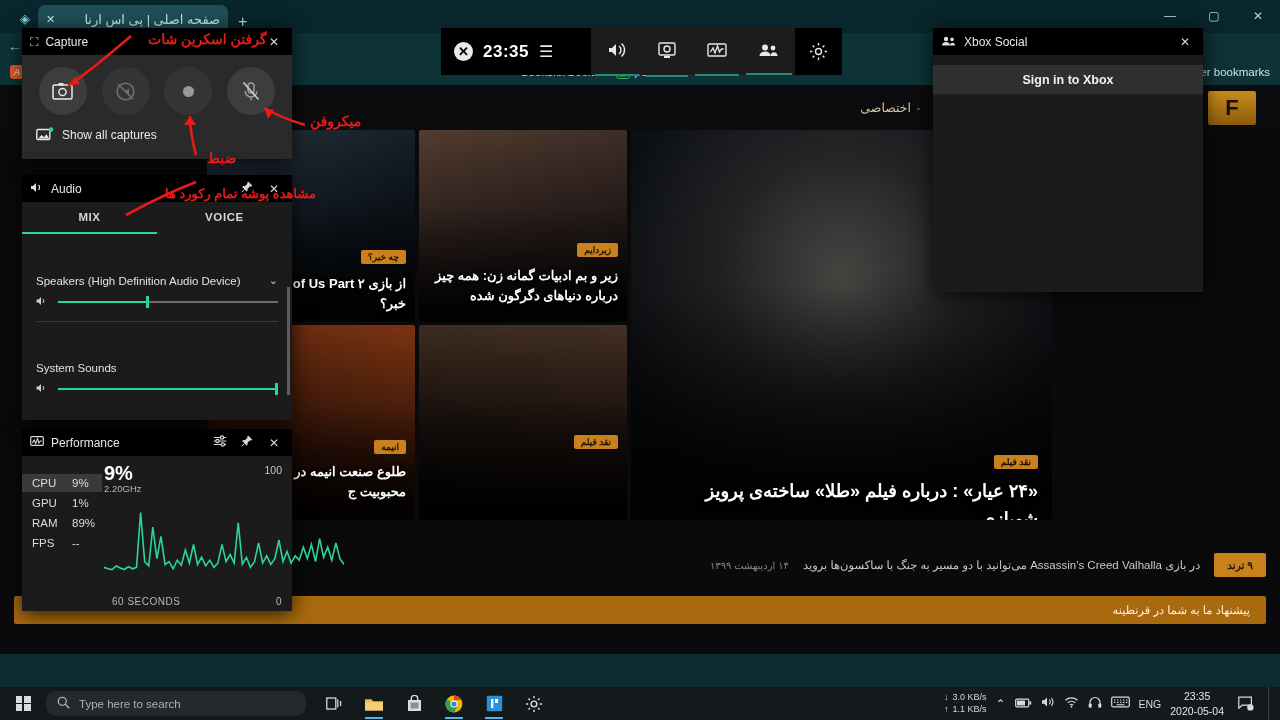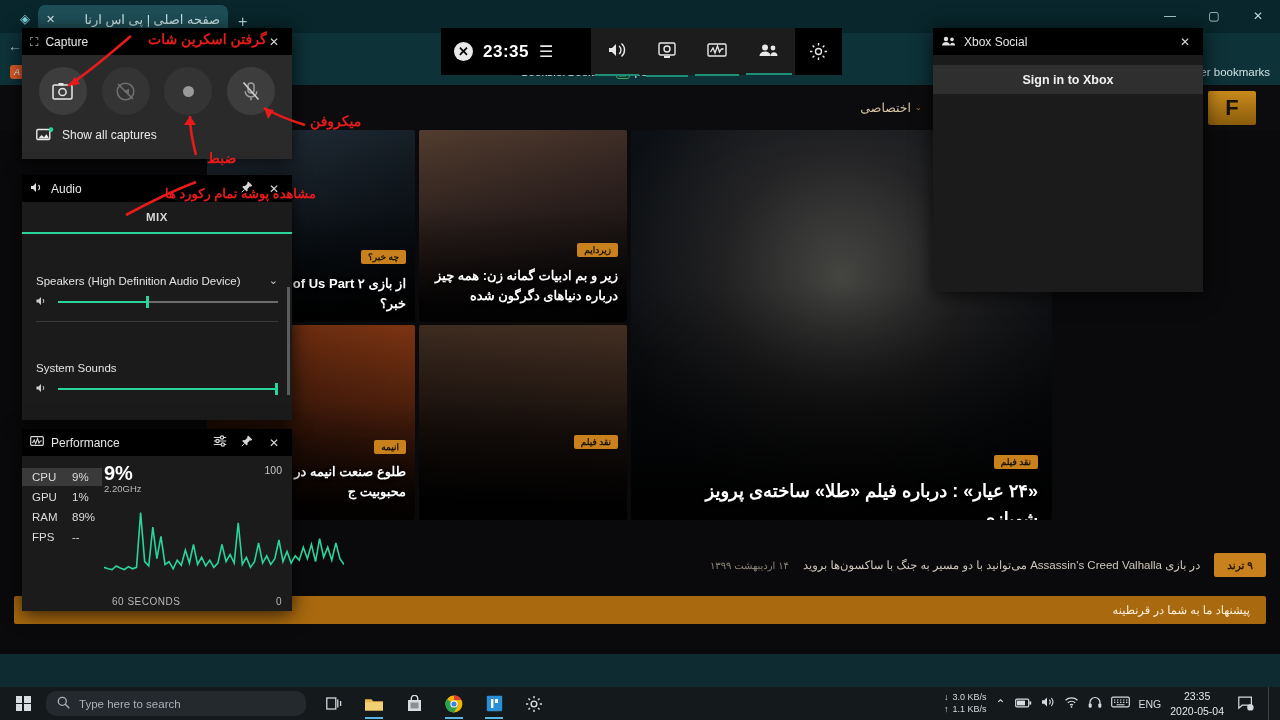--- a/index.html
+++ b/index.html
@@ -148,21 +148,21 @@
   .slider .spk { color: #cfcfcf; font-size: 11px; width: 13px; }
   .track { position: relative; flex: 1; height: 2px; background: #6c6c6c; }
   .track .fill { position: absolute; left: 0; top: 0; height: 2px; background: #2ad59b; }
   .track .knob { position: absolute; top: -5px; width: 3px; height: 12px; background: #2ad59b; }
   .aud-sep { height: 1px; background: #3a3a3a; margin: 13px 14px 0; }
   .aud-scroll { position: absolute; right: 2px; top: 112px; width: 3px; height: 108px; background: #5c5c5c; }
 
   
   #perf { left: 22px; top: 429px; width: 270px; height: 182px; }
   .perf-body { display: flex; height: 155px; }
-  .perf-left { width: 80px; padding-top: 12px; }
+  .perf-left { width: 80px; padding-top: 18px; }
   .perf-stat {
     display: flex; gap: 10px; color: #dcdcdc; font-size: 11.5px;
     padding: 3px 6px 3px 10px; margin: 0 0 2px;
   }
   .perf-stat.sel { background: #3a3a3a; }
   .perf-stat .k { width: 30px; }
   .perf-right { position: relative; flex: 1; padding: 6px 10px 0 2px; }
   .perf-pct { color: #fff; font-size: 20px; font-weight: bold; }
   .perf-max { position: absolute; right: 10px; top: 8px; color: #c4c4c4; font-size: 10.5px; }
   .perf-ghz { color: #b9b9b9; font-size: 9.5px; margin-top: -2px; }
@@ -446,20 +446,21 @@
       <span class="ico">
         <svg width="12" height="12" viewBox="0 0 12 12">
             <path d="M7.5 0.8l3.7 3.7-1.2 1.2-1-.4-2.6 2.6.3 1.6-1 1L1.2 6l1-1 1.6.3L6.4 2.7l-.4-1z" fill="#d8d8d8"></path>
             <path d="M3.6 8.4L.8 11.2" stroke="#d8d8d8" stroke-width="1"></path>
           </svg>
       </span>
       <span class="ico">✕</span>
     </div>
     <div class="tabs">
       <div class="t active">MIX</div>
+      <div class="t">VOICE</div>
     </div>
     <div class="aud-row">
       <div class="aud-name">
         <span>Speakers (High Definition Audio Device)</span>
         <span class="chev">⌄</span>
       </div>
       <div class="slider">
         <span class="spk">
           <svg width="12" height="10" viewBox="0 0 12 10">
               <path d="M0.5 3.5h2l2.5-2.5v8L2.5 6.5h-2z" fill="#cfcfcf"></path>

